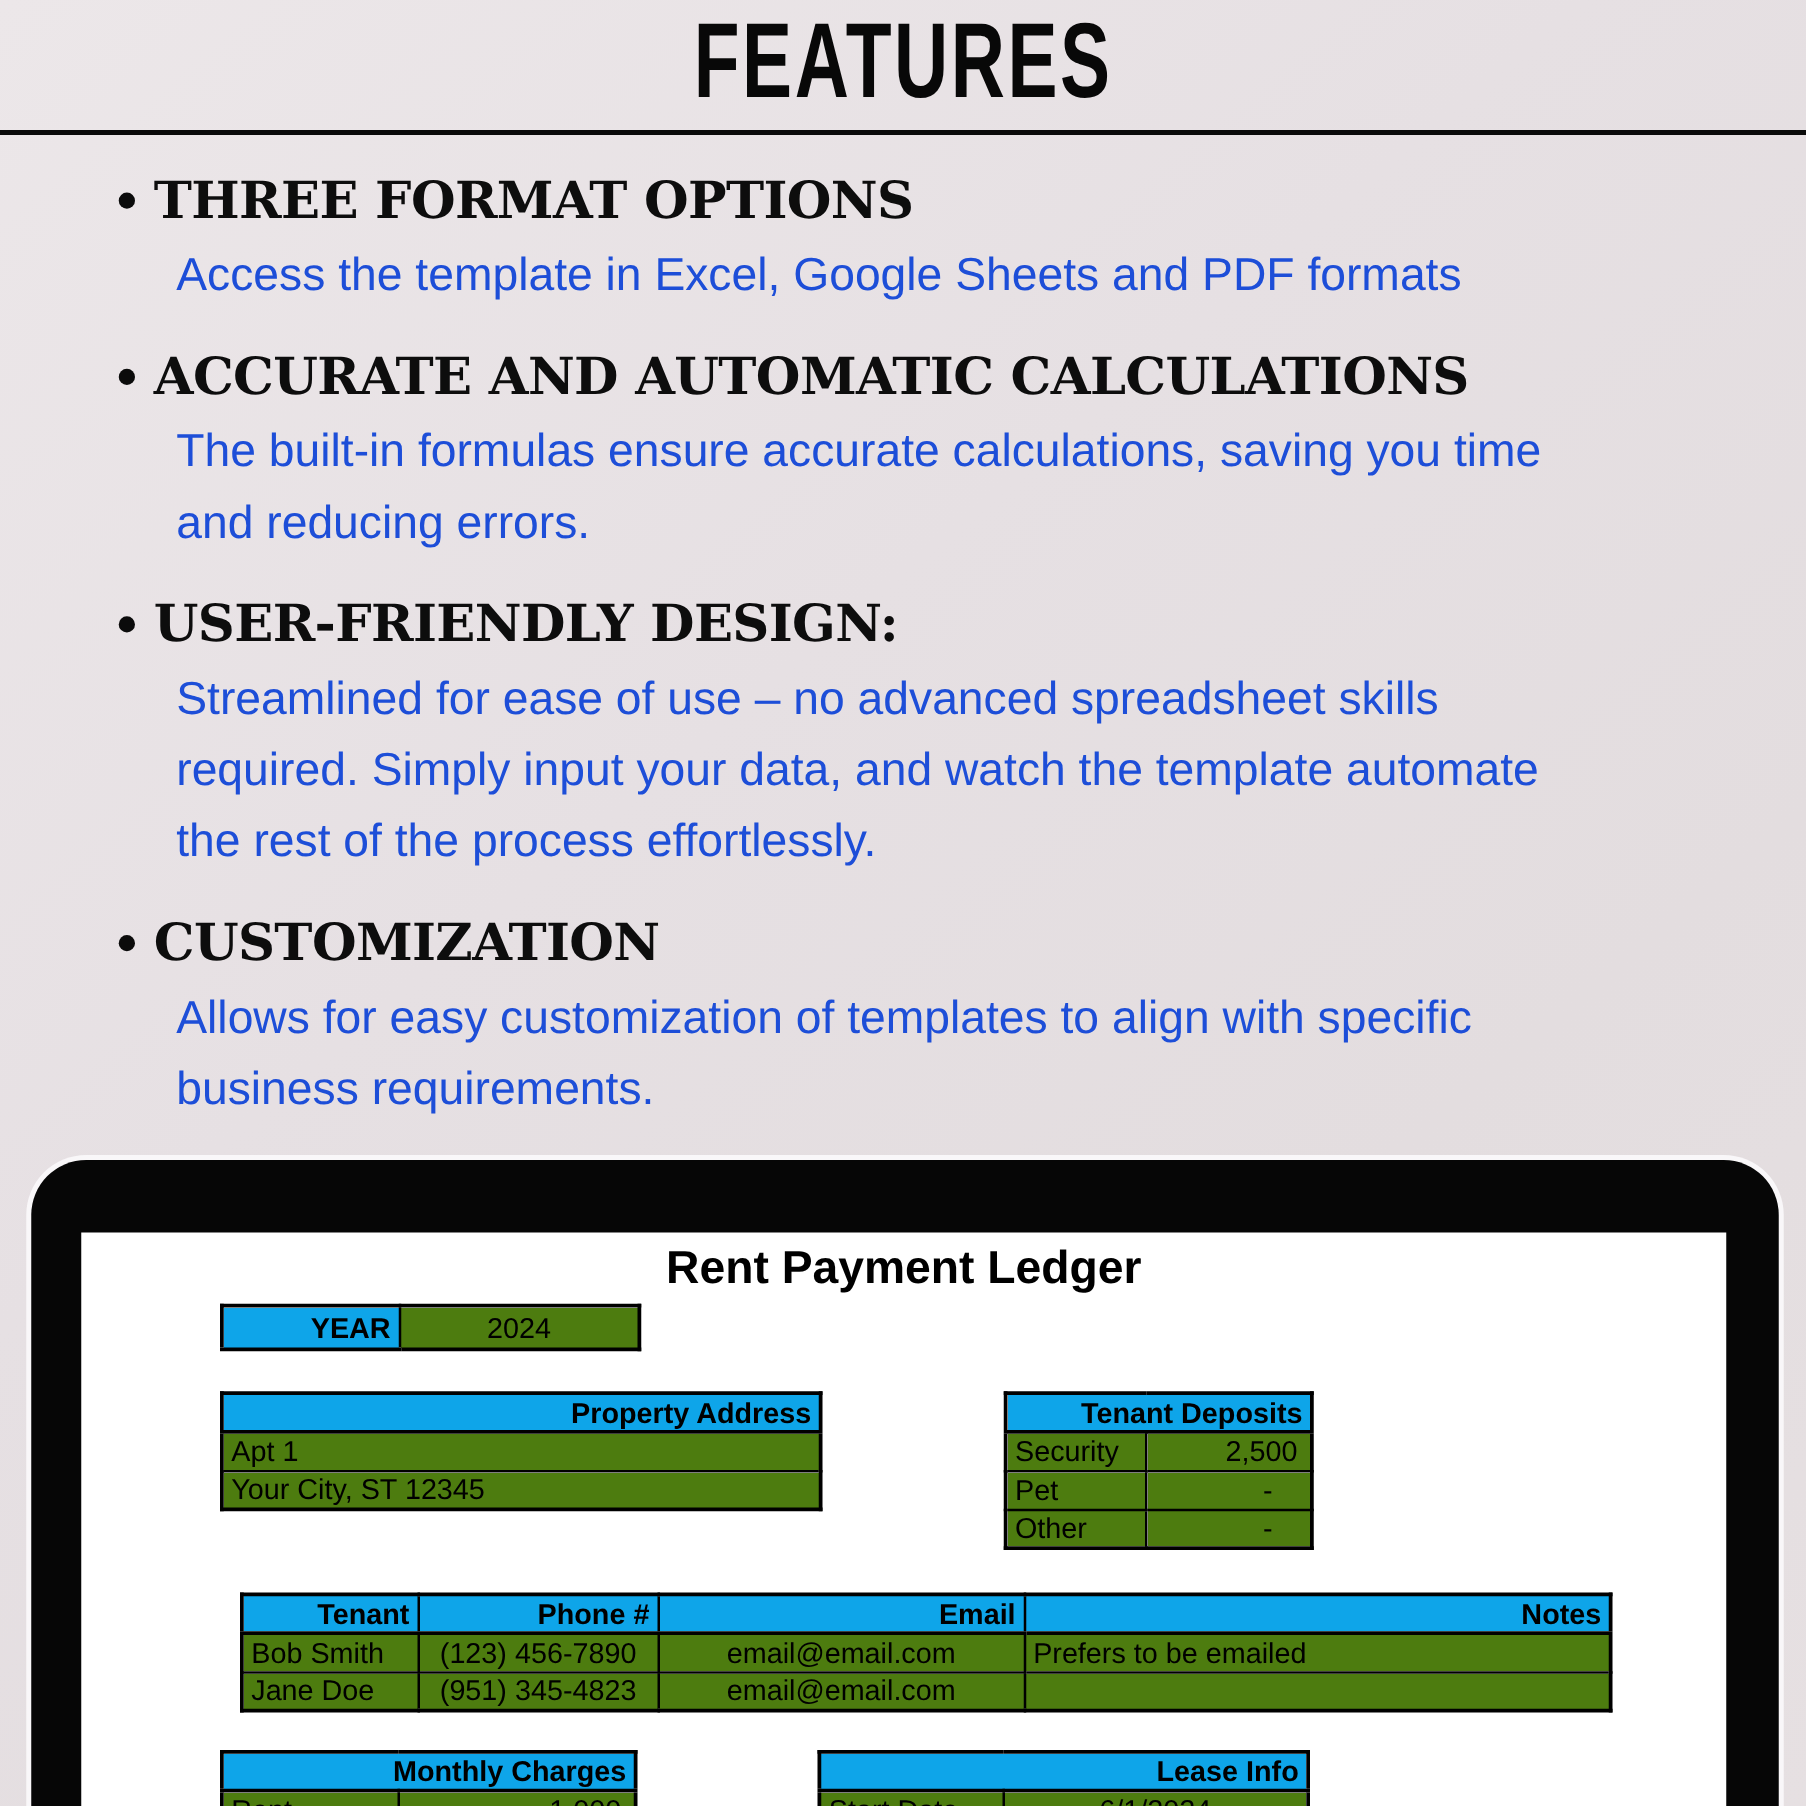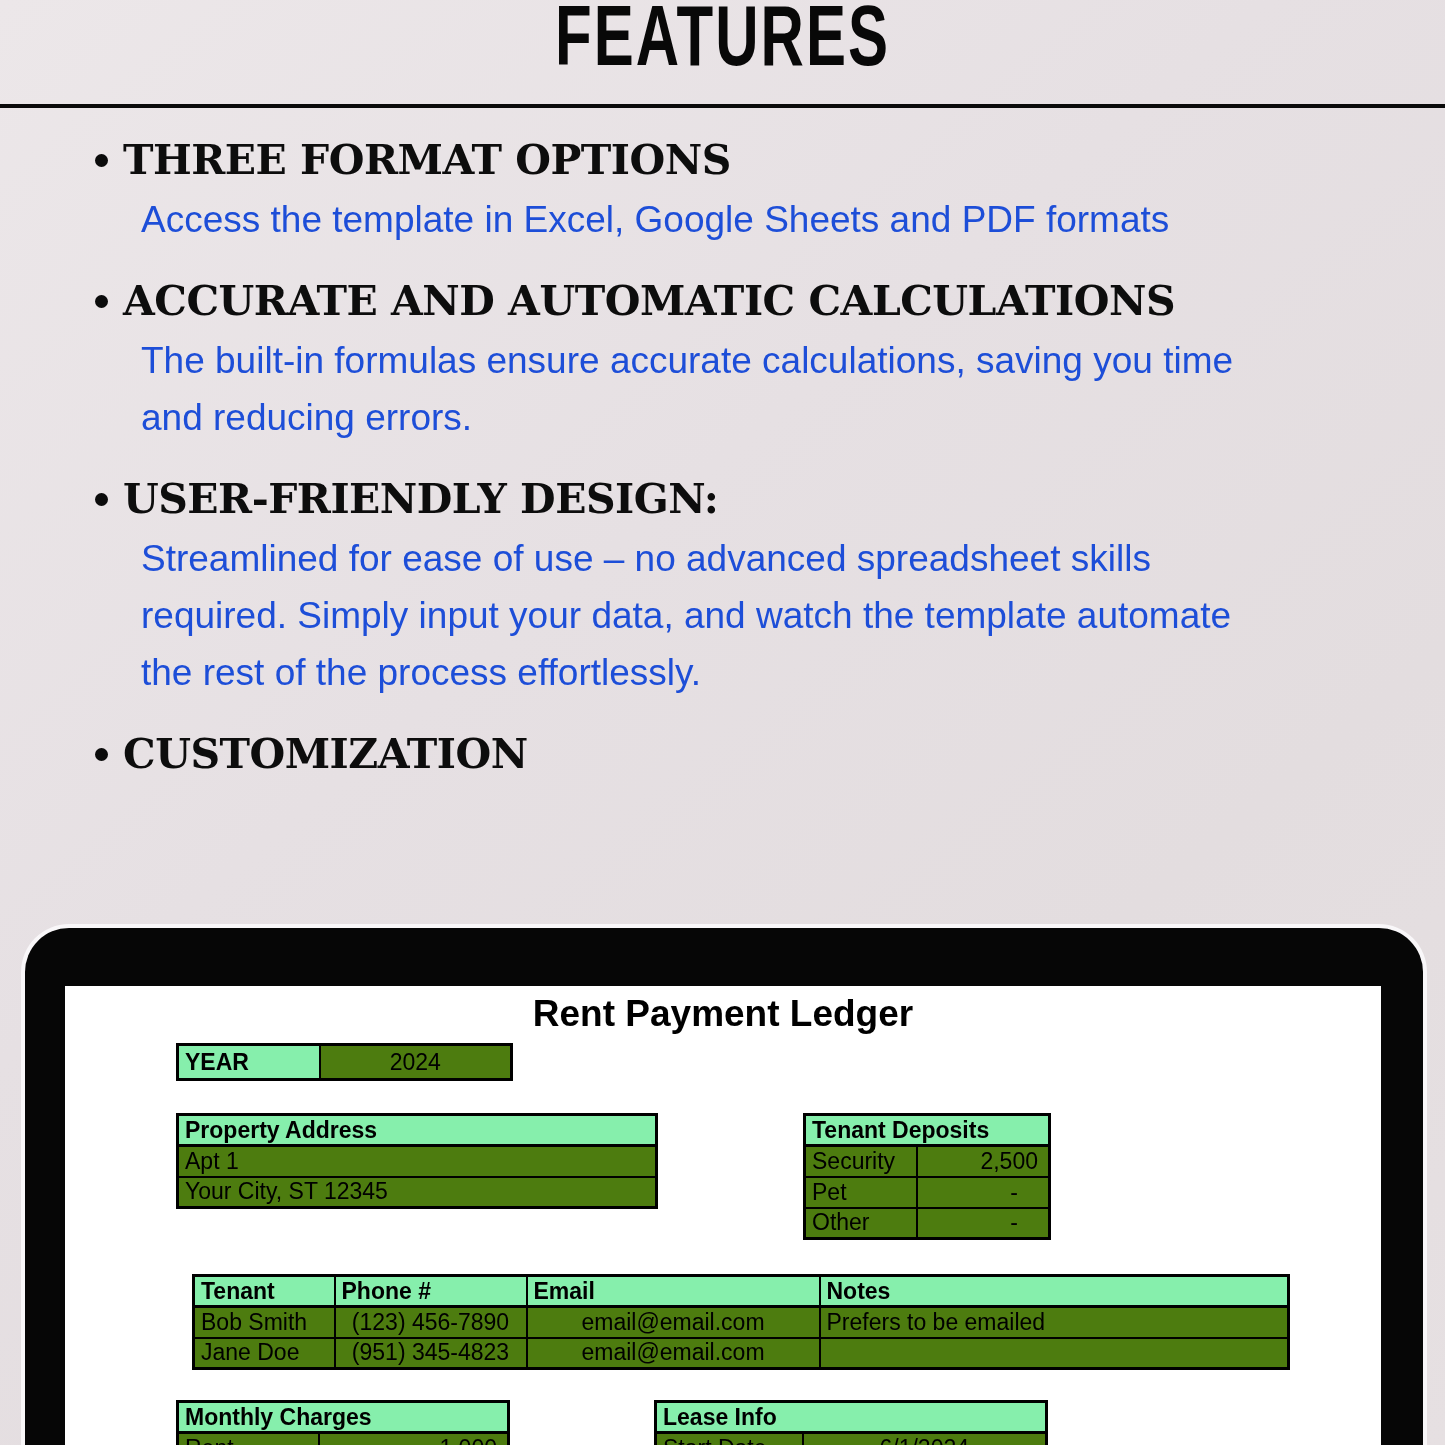--- a/index.html
+++ b/index.html
@@ -6,21 +6,21 @@
   html,body { width:1445px; height:1445px; }
   body {
     position:relative;
     overflow:hidden;
     background:linear-gradient(140deg,#ece7e9 0%,#e6e0e3 40%,#e3dddf 70%,#e6e0e2 100%);
     color:#0d0d0d;
     font-family:"Liberation Sans", sans-serif;
   }
 
   
-  .title-band { text-align:center; padding-top:4px; height:104px; }
+  .title-band { text-align:center; padding-top:16px; height:104px; }
   .big-title {
     display:inline-block;
     font-family:"Liberation Sans", sans-serif;
     font-weight:bold;
     font-size:60px;
     letter-spacing:2px;
     transform:scaleY(1.42);
     transform-origin:50% 58%;
     color:#080808;
   }
@@ -78,21 +78,21 @@
   .grid td {
     border:2px solid #000;
     height:31px;
     padding:0 6px;
     font-size:23px;
     background:#4d7c0f;
     overflow:hidden;
     white-space:nowrap;
     color:#000;
   }
-  .grid td.h { background:#86efac; font-weight:bold; text-align:left; border-bottom-width:3px; }
+  .grid td.h { background:#0ea5e9; font-weight:bold; text-align:right; border-bottom-width:3px; }
   .grid td.l { text-align:left; }
   .grid td.c { text-align:center; }
   .grid td.r { text-align:right; padding-right:10px; }
   .grid td.rd { text-align:right; padding-right:30px; }
 
   #tbl-year      { left:111px; top:57px; }
   #tbl-year td   { height:35px; }
   #tbl-property  { left:111px; top:127px; }
   #tbl-deposits  { left:738px; top:127px; }
   #tbl-tenants   { left:111px; top:288px;margin-left:16px; }
@@ -140,20 +140,24 @@
       <div>required. Simply input your data, and watch the template automate</div>
       <div>the rest of the process effortlessly.</div>
     </div>
   </div>
 
   <div class="feature">
     <div class="fhead">
       <span class="bullet"></span>
       <span class="fhead-text">CUSTOMIZATION</span>
     </div>
+    <div class="fbody">
+      <div>Allows for easy customization of templates to align with specific</div>
+      <div>business requirements.</div>
+    </div>
   </div>
 
 </div>
 
 <div class="device">
   <div class="screen">
 
     <div class="sheet-title">Rent Payment Ledger</div>
 
     <table class="grid" id="tbl-year">

